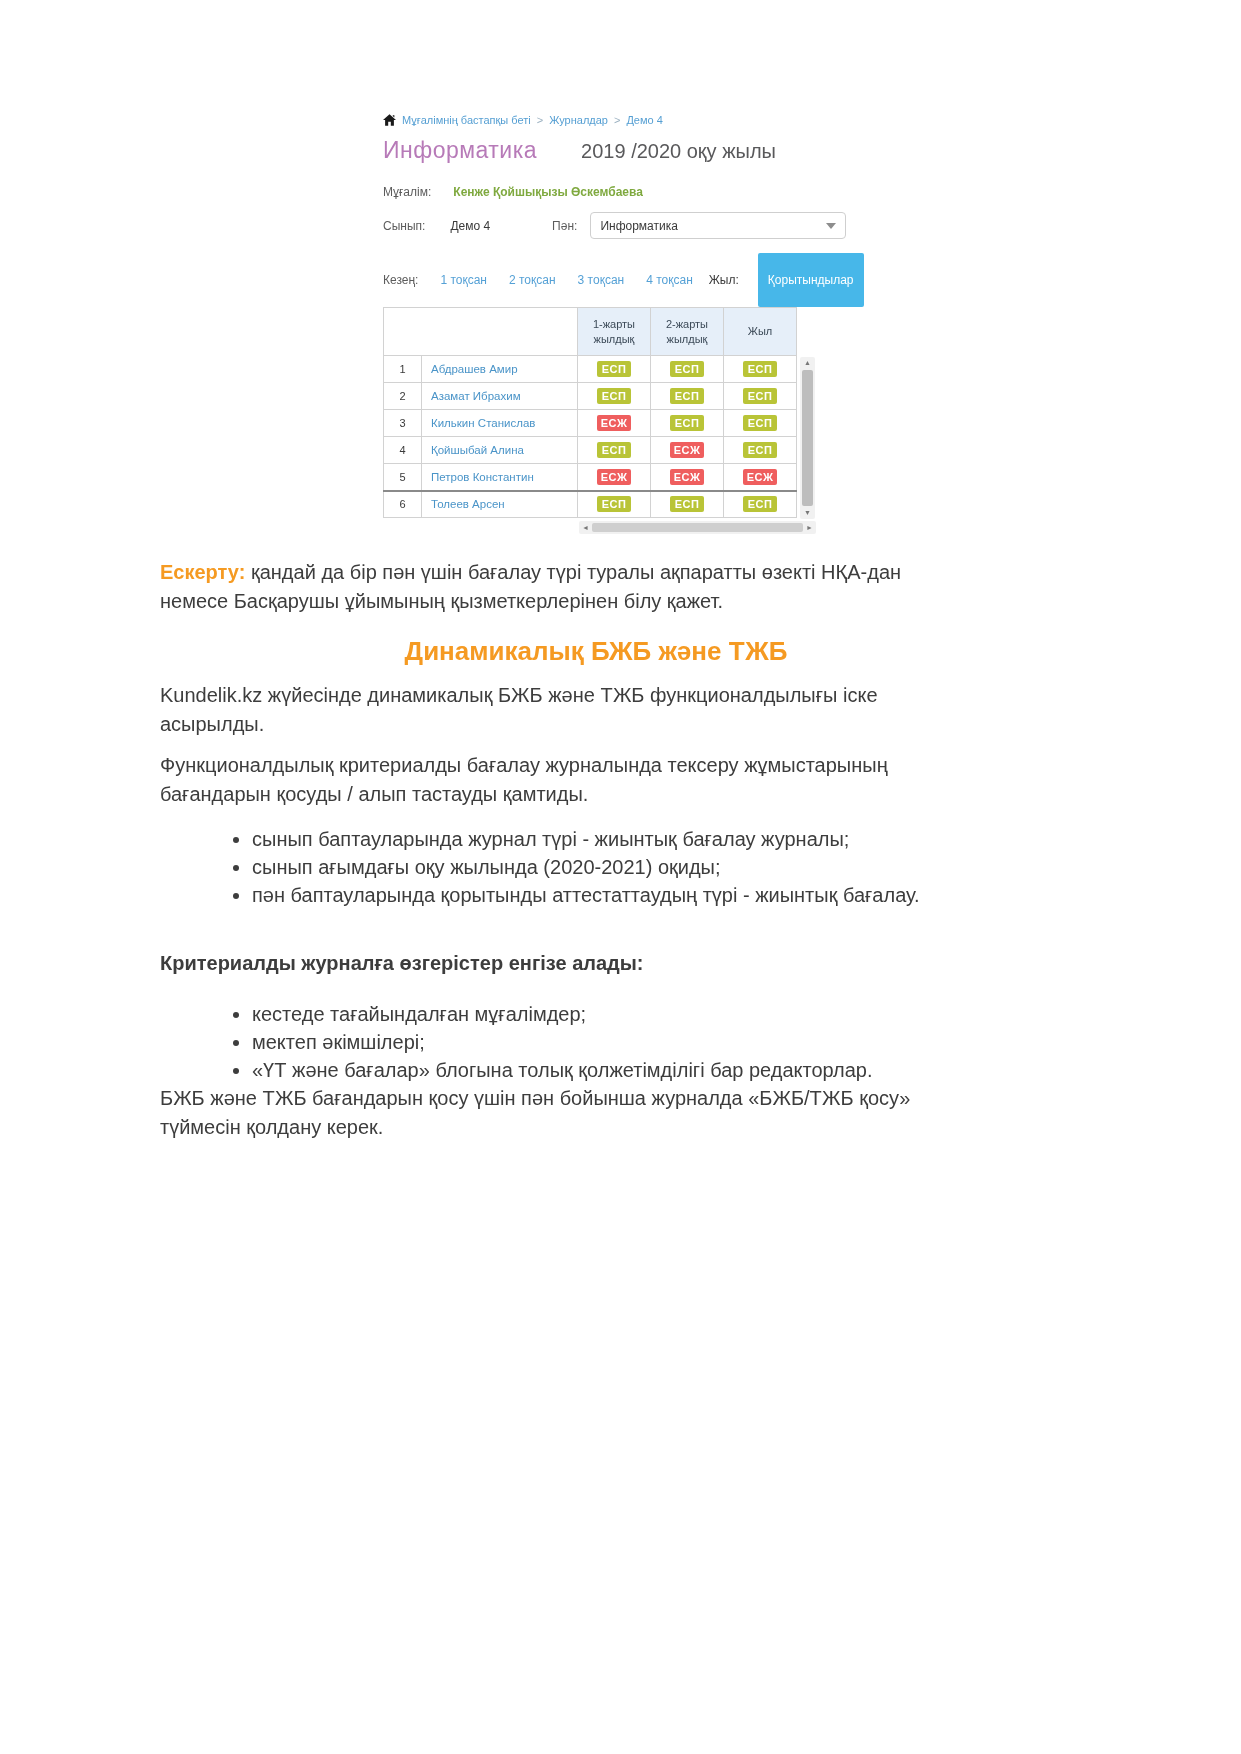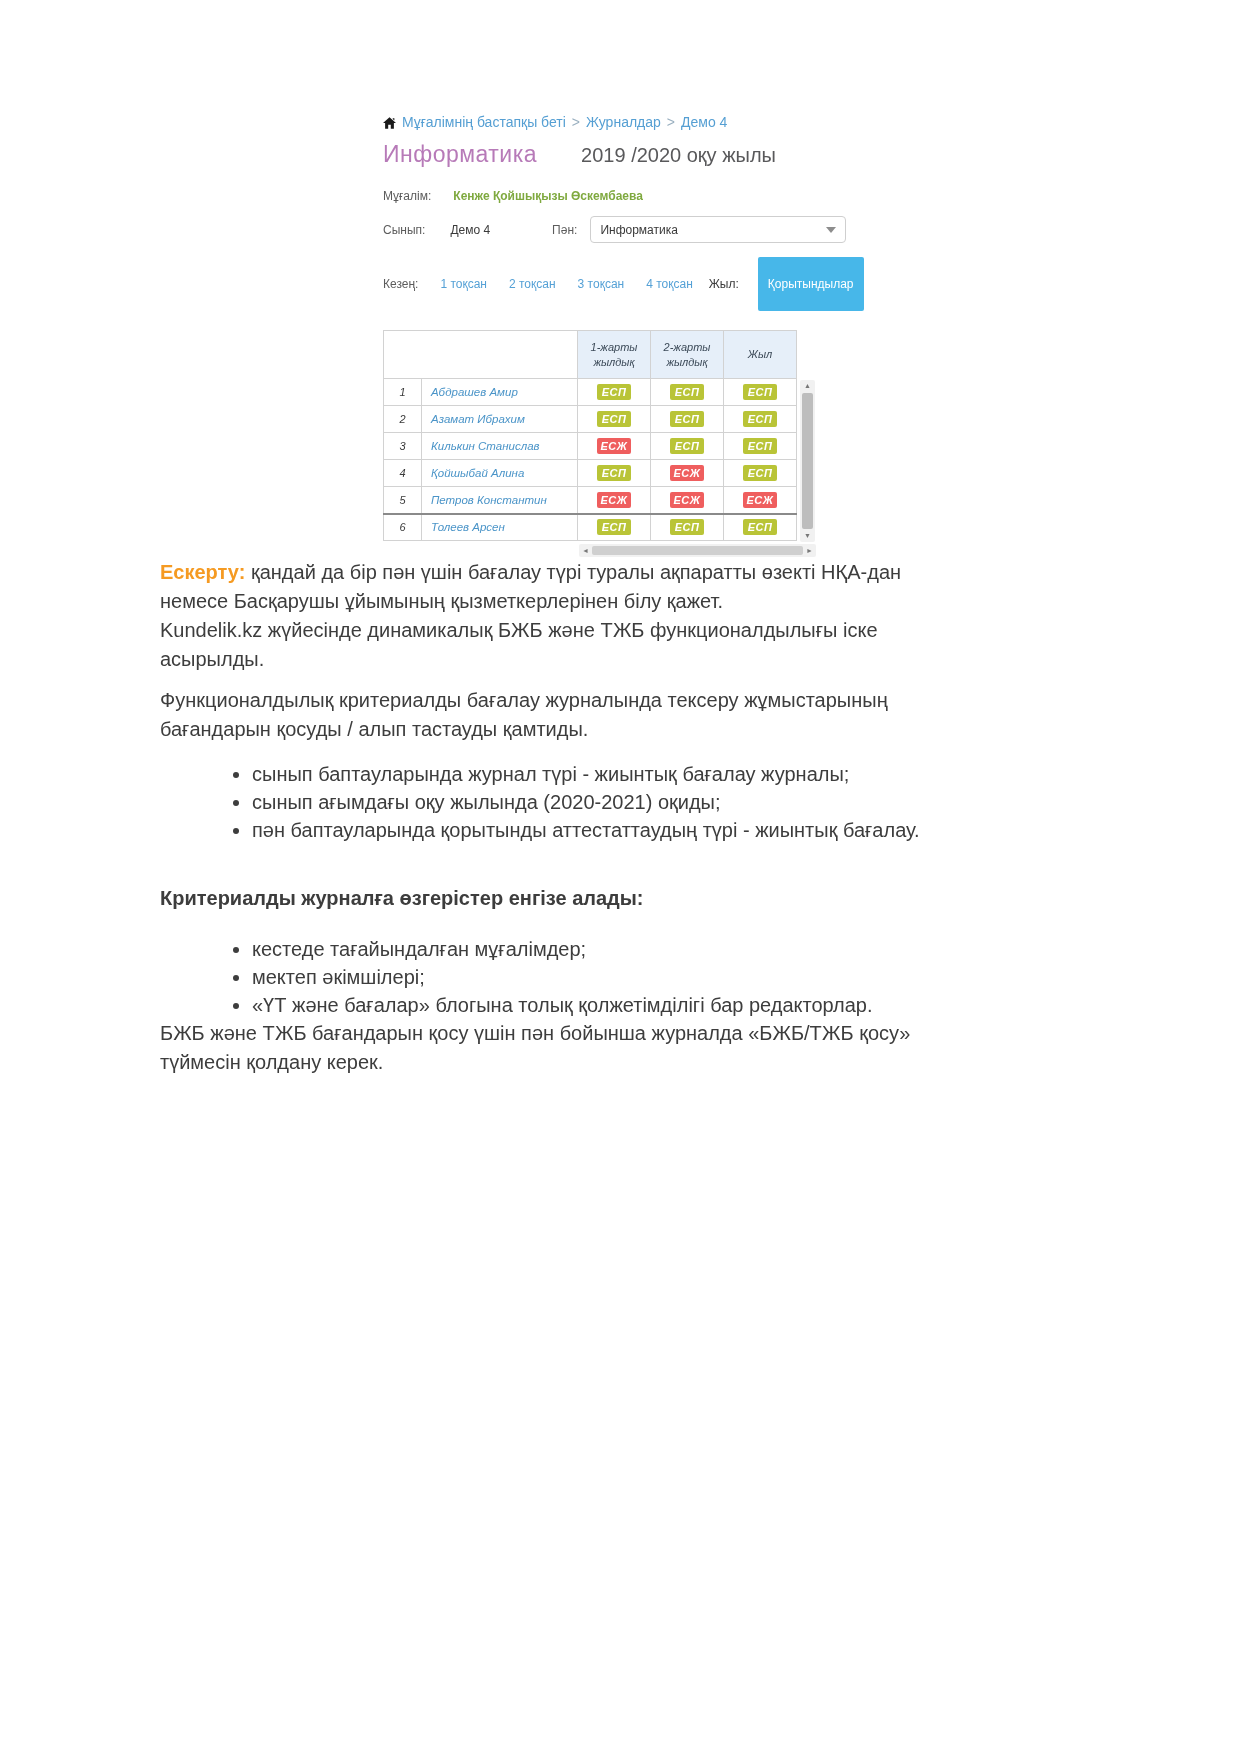--- a/index.html
+++ b/index.html
@@ -6,21 +6,21 @@
   html,body { background:#ffffff; }
   body {
     width:1241px; height:1754px; position:relative;
     font-family:"Liberation Sans", sans-serif;
     color:#3d3d3d;
   }
 
   
   .shot { position:absolute; left:383px; top:110px; width:520px; font-size:12px; color:#555; }
 
-  .crumbs { display:flex; align-items:center; font-size:14px; margin-top:4px; }
+  .crumbs { display:flex; align-items:center; font-size:11px; margin-top:4px; }
   .crumbs .home-ic { width:13px; height:12px; margin-right:6px; display:inline-block; }
   .crumbs .blink { color:#559fd3; cursor:pointer; }
   .crumbs .bsep { color:#9ab0c0; margin:0 6px; }
 
   .title-row { margin-top:11px; display:flex; align-items:baseline; }
   .subj-title { font-size:23px; color:#b77ab8; font-weight:400; letter-spacing:0.5px; }
   .school-year { font-size:20px; color:#59595b; margin-left:44px; }
 
   .meta-row { display:flex; align-items:center; margin-top:0; }
   .teacher-row { margin-top:21px; }
@@ -37,21 +37,21 @@
   .sel-arrow { width:0; height:0; border-left:5px solid transparent; border-right:5px solid transparent; border-top:6px solid #8d8d8d; }
 
   .period-row { margin-top:14px; }
   .plink { color:#55a1d6; margin-left:22px; cursor:pointer; }
   .ylbl { margin-left:16px; color:#3a3a3a; }
   .res-btn {
     margin-left:19px; background:#47b7e9; color:#ffffff; border:none; border-radius:2px;
     font-size:12px; padding:20px 10px; font-family:"Liberation Sans", sans-serif; cursor:pointer;
   }
 
-  .table-zone { position:relative; margin-top:19px; width:460px;font-style:italic; }
+  .table-zone { position:relative; width:460px; }
   table.grades { border-collapse:collapse; table-layout:fixed; }
   table.grades th, table.grades td { border:1px solid #d2d2d2; }
   table.grades { border:1px solid #c3c3c3; }
   th.corner { width:194px; background:#ffffff; }
   th.gh {
     width:73px; height:48px; background:#e6eff9; color:#3c4a58;
     font-size:11px; font-weight:400; text-align:center; line-height:1.35; padding:2px;
   }
   td.cnum { width:38px; height:27px; text-align:center; font-size:11px; color:#3a3a3a; }
   td.cname { width:156px; padding-left:9px; }
@@ -212,20 +212,21 @@
       <span class="hthumb"></span>
       <span class="harrow right">►</span>
     </div>
   </div>
 </div>
 
 <div class="doc">
   <p><span class="note-label">Ескерту:</span> <span>қандай да бір пән үшін бағалау түрі туралы ақпаратты өзекті НҚА-дан
 немесе Басқарушы ұйымының қызметкерлерінен білу қажет.</span></p>
 
+  <h2 class="orange-h h1-sp">Динамикалық БЖБ және ТЖБ</h2>
 
   <p>Kundelik.kz жүйесінде динамикалық БЖБ және ТЖБ функционалдылығы іске
 асырылды.</p>
   <p class="p-sp">Функционалдылық критериалды бағалау журналында тексеру жұмыстарының
 бағандарын қосуды / алып тастауды қамтиды.</p>
 
   <ul class="blist">
       <li>сынып баптауларында журнал түрі - жиынтық бағалау журналы;</li>
       <li>сынып ағымдағы оқу жылында (2020-2021) оқиды;</li>
       <li>пән баптауларында қорытынды аттестаттаудың түрі - жиынтық бағалау.</li>

